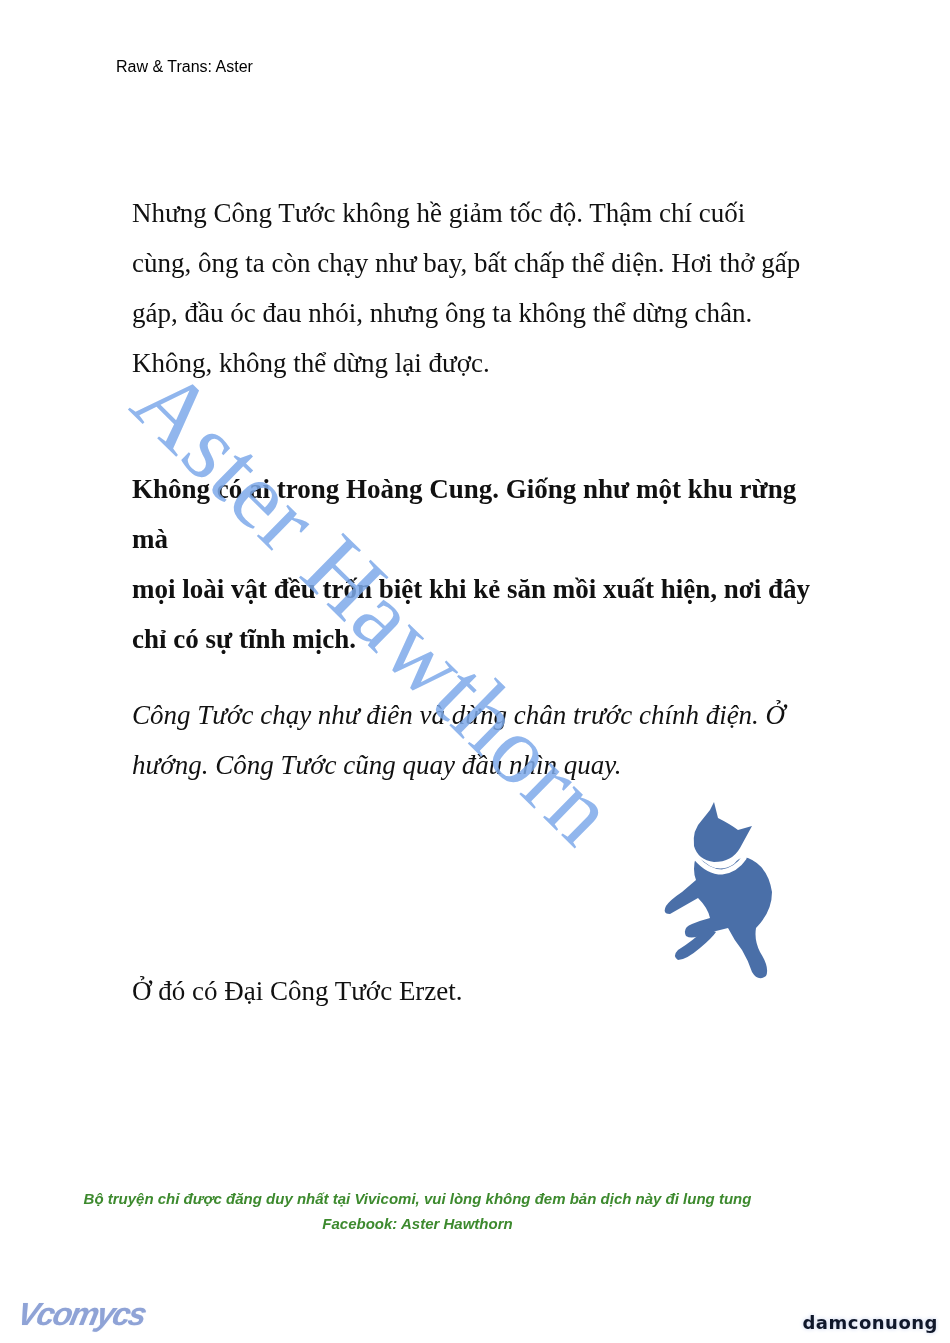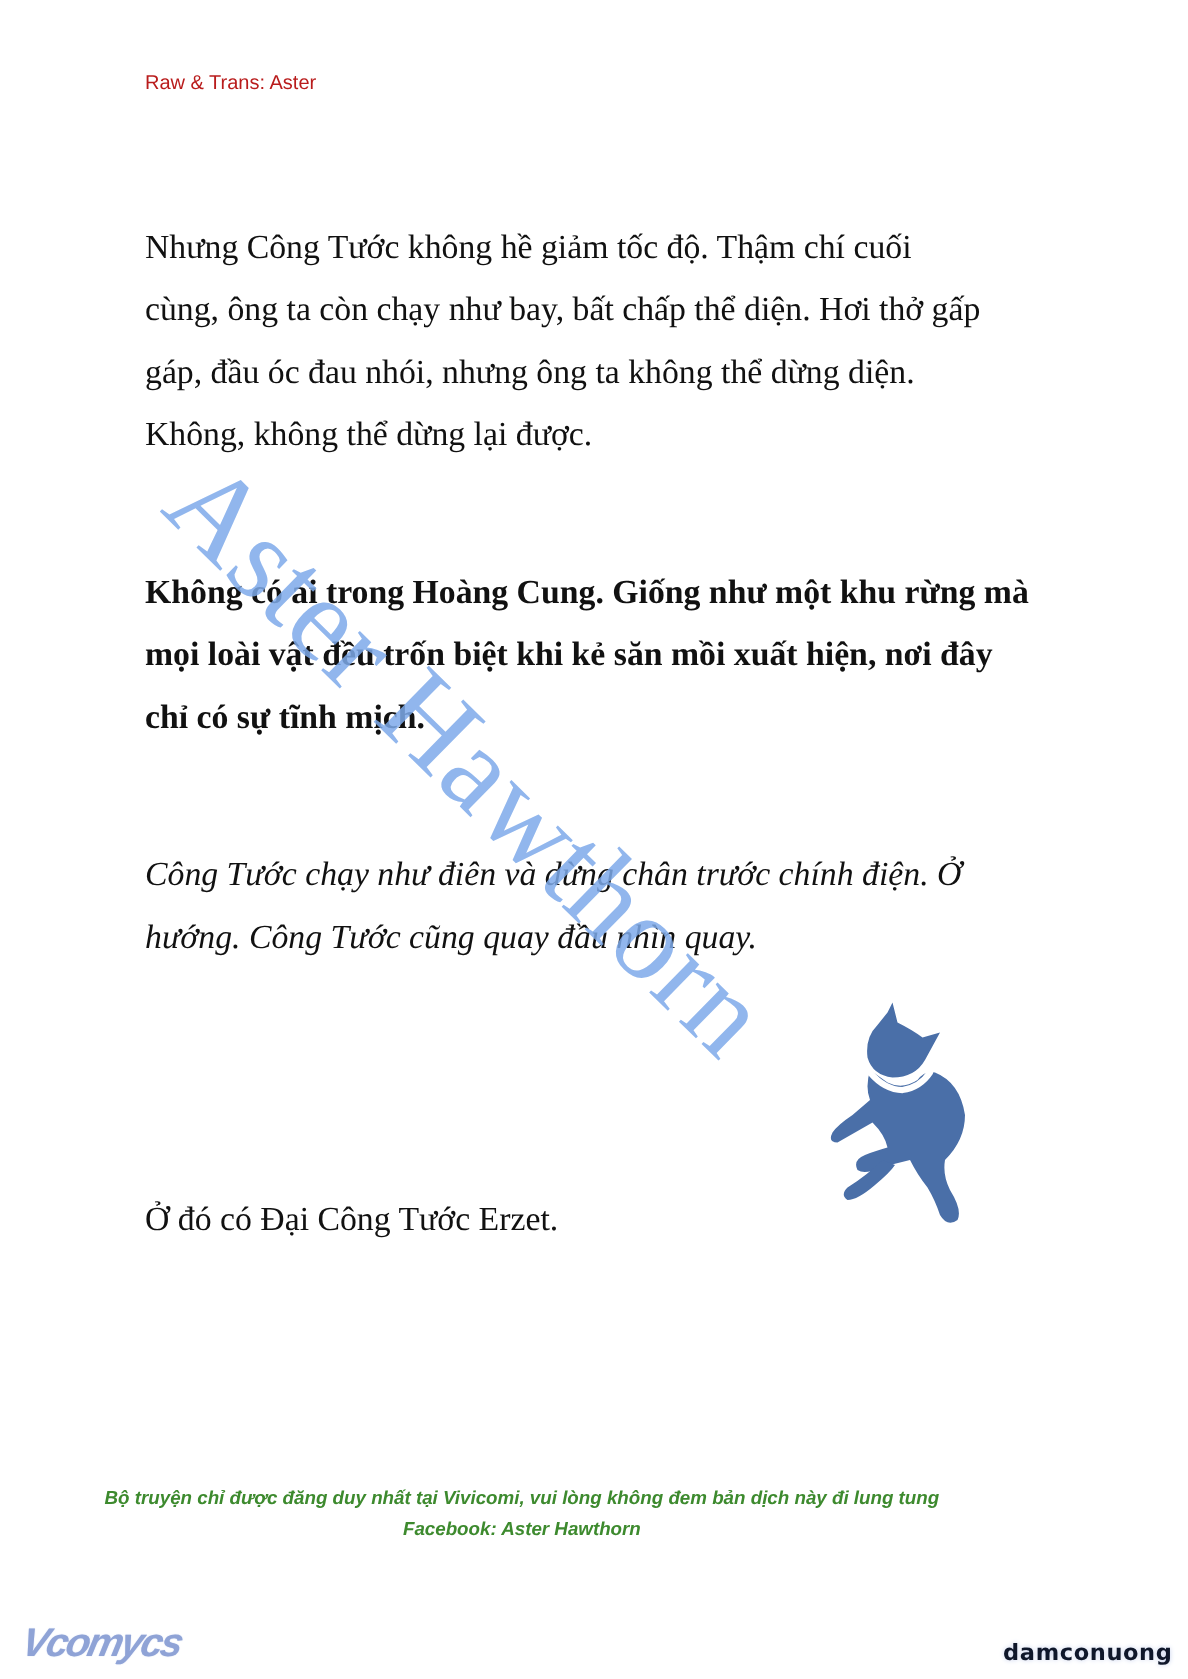--- a/index.html
+++ b/index.html
@@ -1,27 +1,27 @@
 <!DOCTYPE html>
 <html><head>
   <meta charset="utf-8">
   <style>
     html, body { margin: 0; padding: 0; }
     body {
       width: 950px; height: 1343px; background: #ffffff; position: relative; overflow: hidden;
     }
     .header-credit {
       position: absolute; left: 116px; top: 58px;
-      font-family: "Liberation Sans", sans-serif; font-size: 16px; color: #b91c1c;
+      font-family: "Liberation Sans", sans-serif; font-size: 16px; color: #000000;
     }
     .body-text {
       position: absolute; left: 116px; width: 730px;
       font-family: "Liberation Serif", serif; font-size: 27px; line-height: 50px; color: #111;
     }
-    .para { margin: 0; }
+    .para { margin: 16px; }
     .watermark {
       position: absolute; left: 118px; top: 560px;
       font-family: "Liberation Serif", serif; font-size: 96px; color: #7eaaea;
       transform: rotate(44.5deg); transform-origin: left center;
       white-space: nowrap; letter-spacing: 1px; opacity: 0.85; z-index: 2;
       pointer-events: none;
     }
     .cat {
       position: absolute; left: 652px; top: 800px; width: 130px; height: 180px; z-index: 3;
     }
@@ -46,21 +46,21 @@
   </style>
 </head>
 <body>
 
 <div class="header-credit">Raw &amp; Trans: Aster</div>
 
 <div class="body-text" style="top:172px;">
   <div class="para">
     <div>Nhưng Công Tước không hề giảm tốc độ. Thậm chí cuối</div>
     <div>cùng, ông ta còn chạy như bay, bất chấp thể diện. Hơi thở gấp</div>
-    <div>gáp, đầu óc đau nhói, nhưng ông ta không thể dừng diện.</div>
+    <div>gáp, đầu óc đau nhói, nhưng ông ta không thể dừng chân.</div>
     <div>Không, không thể dừng lại được.</div>
   </div>
 </div>
 
 <div class="body-text" style="top:448px;font-weight:bold;">
   <div class="para">
     <div>Không có ai trong Hoàng Cung. Giống như một khu rừng mà</div>
     <div>mọi loài vật đều trốn biệt khi kẻ săn mồi xuất hiện, nơi đây</div>
     <div>chỉ có sự tĩnh mịch.</div>
   </div>

